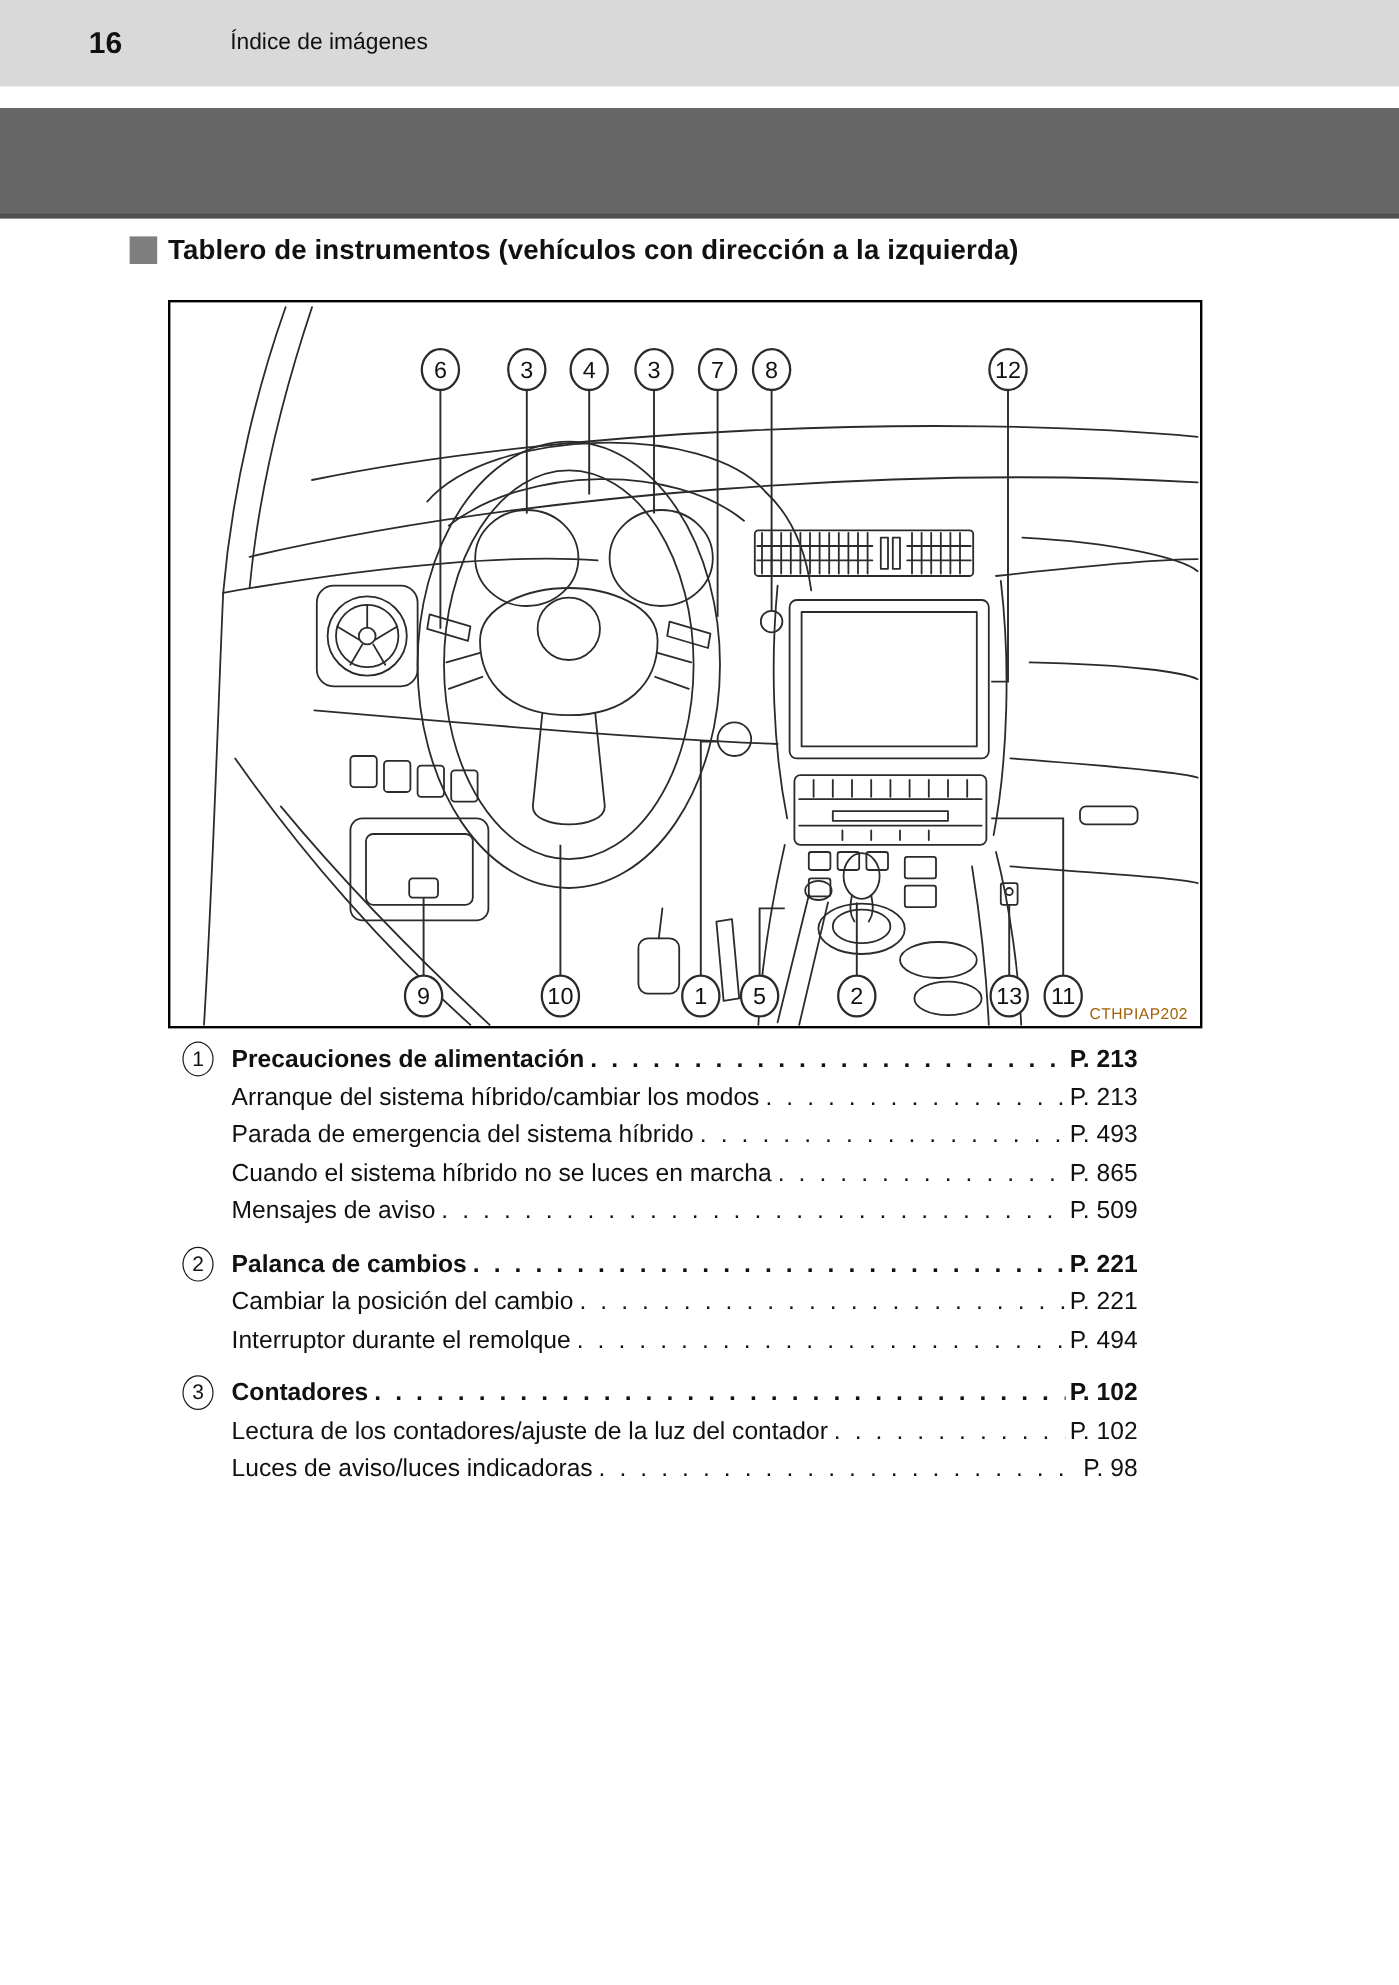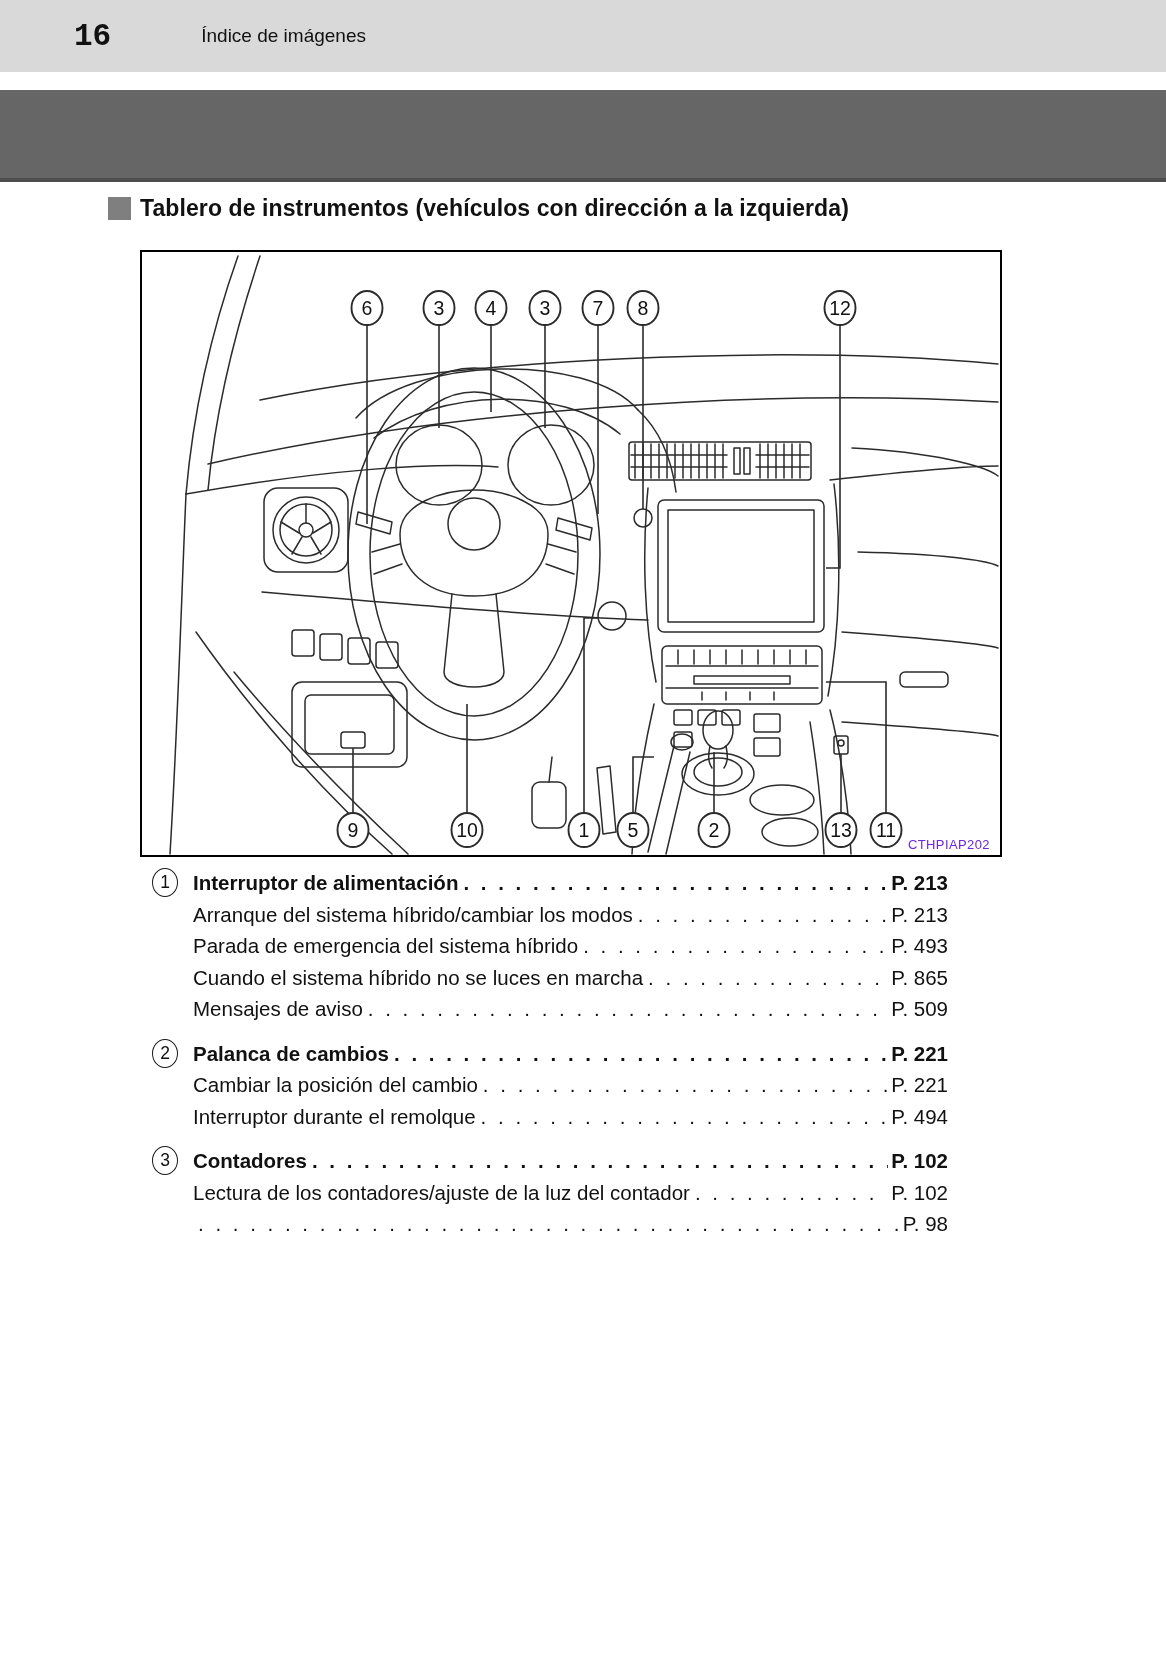--- a/index.html
+++ b/index.html
@@ -11,37 +11,37 @@
     --ink:#111111;
   }
   html,body{margin:0;padding:0;background:#ffffff;}
   .page{
     position:relative;width:1166px;height:1654px;background:#fff;overflow:hidden;
     font-family:"Liberation Sans", sans-serif;color:var(--ink);
   }
   
   .header{position:absolute;top:0;left:0;width:100%;height:72px;background:var(--header-bg);
     display:flex;align-items:center;}
-  .page-num{margin-left:74px;font-size:31px;font-weight:bold;font-family:Liberation Mono, monospace;}
+  .page-num{margin-left:74px;font-size:25px;font-weight:bold;}
   .header-title{margin-left:90px;font-size:19px;}
   .banner{position:absolute;top:90px;left:0;width:100%;height:92px;background:var(--banner-bg);
     border-bottom:4px solid var(--banner-edge);box-sizing:border-box;}
   
   .section-title{position:absolute;top:195px;left:108px;display:flex;align-items:center;gap:9px;}
   .bullet{width:23px;height:23px;background:var(--bullet);flex:none;}
   .section-title h1{margin:0;font-size:23px;font-weight:bold;letter-spacing:0.1px;white-space:nowrap;}
   
   .diagram{position:absolute;left:140px;top:250px;width:862px;height:607px;border:2px solid #000;
     box-sizing:border-box;background:#fff;}
   .diagram svg{position:absolute;left:0;top:0;color:var(--line-art);}
   .diagram svg .art *{stroke:currentColor;fill:none;stroke-width:1.5;stroke-linecap:round;stroke-linejoin:round;}
   .diagram svg .leaders path{stroke:currentColor;fill:none;stroke-width:1.6;}
   .diagram svg .co-circle{fill:#ffffff;stroke:currentColor;stroke-width:1.9;}
   .diagram svg .co-num{fill:var(--ink);stroke:none;font-size:19.5px;font-family:"Liberation Sans",sans-serif;text-anchor:middle;}
-  .figure-code{position:absolute;right:10px;bottom:3px;font-size:13px;color:#6d28d9;letter-spacing:0.4px;}
+  .figure-code{position:absolute;right:10px;bottom:3px;font-size:13px;color:#a16207;letter-spacing:0.4px;}
   
   .index{position:absolute;left:152px;top:867px;width:796px;font-size:20.5px;}
   .group{margin-bottom:13px;}
   .row{display:flex;align-items:center;line-height:31.5px;white-space:nowrap;}
   .badge-col{width:41px;flex:none;display:flex;align-items:center;}
   .badge{width:26px;height:29px;border:1.7px solid #1a1a1a;border-radius:50%;box-sizing:border-box;
     display:flex;align-items:center;justify-content:center;font-size:17.5px;font-weight:normal;}
   .lbl{flex:none;}
   .dots{flex:1 1 auto;overflow:hidden;white-space:nowrap;margin:0 3px 0 5px;min-width:18px;}
   .dots::after{content:". . . . . . . . . . . . . . . . . . . . . . . . . . . . . . . . . . . . . . . . . . . . . . . . . . . . . . . . . . . . . . . . . . . . . .";letter-spacing:3px;}
@@ -218,21 +218,21 @@
     </svg>
     <span class="figure-code">CTHPIAP202</span>
   </div>
 
   <div class="index">
       <div class="group">
         <div class="row">
           <span class="badge-col">
             <span class="badge">1</span>
           </span>
-          <span class="lbl bold">Interruptor de alimentación</span>
+          <span class="lbl bold">Precauciones de alimentación</span>
           <span class="dots bold"></span>
           <span class="pref bold">P. 213</span>
         </div>
         <div class="row">
           <span class="badge-col"></span>
           <span class="lbl">Arranque del sistema híbrido/cambiar los modos</span>
           <span class="dots"></span>
           <span class="pref">P. 213</span>
         </div>
         <div class="row">
@@ -286,19 +286,20 @@
           <span class="pref bold">P. 102</span>
         </div>
         <div class="row">
           <span class="badge-col"></span>
           <span class="lbl">Lectura de los contadores/ajuste de la luz del contador</span>
           <span class="dots"></span>
           <span class="pref">P. 102</span>
         </div>
         <div class="row">
           <span class="badge-col"></span>
+          <span class="lbl">Luces de aviso/luces indicadoras</span>
           <span class="dots"></span>
           <span class="pref">P. 98</span>
         </div>
       </div>
     </div>
 
 </div>
 
 </body></html>

